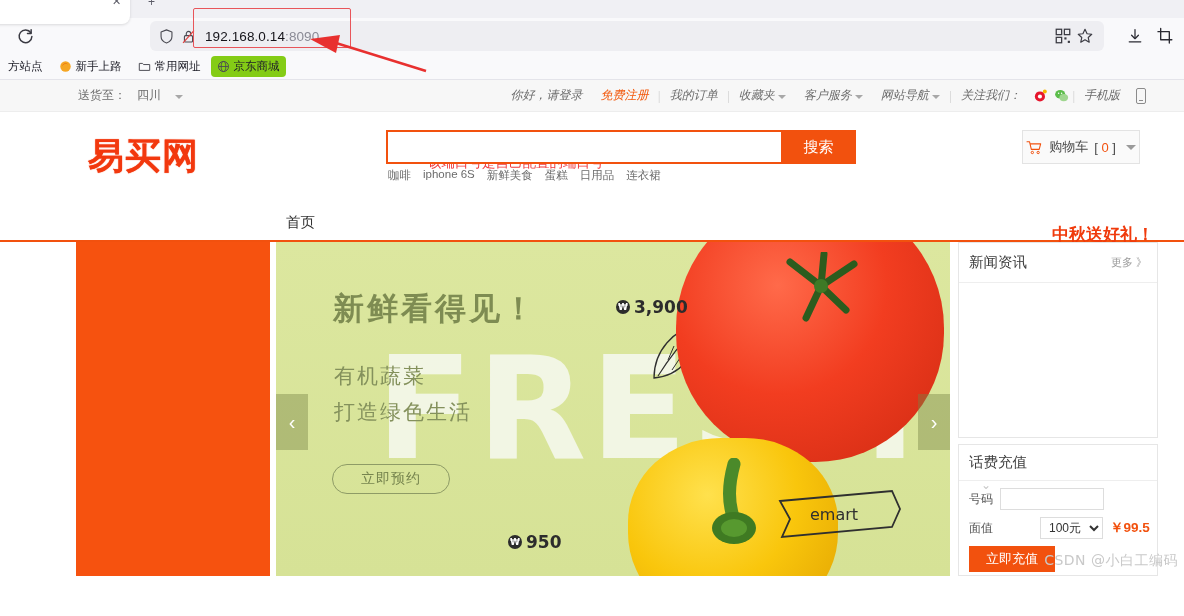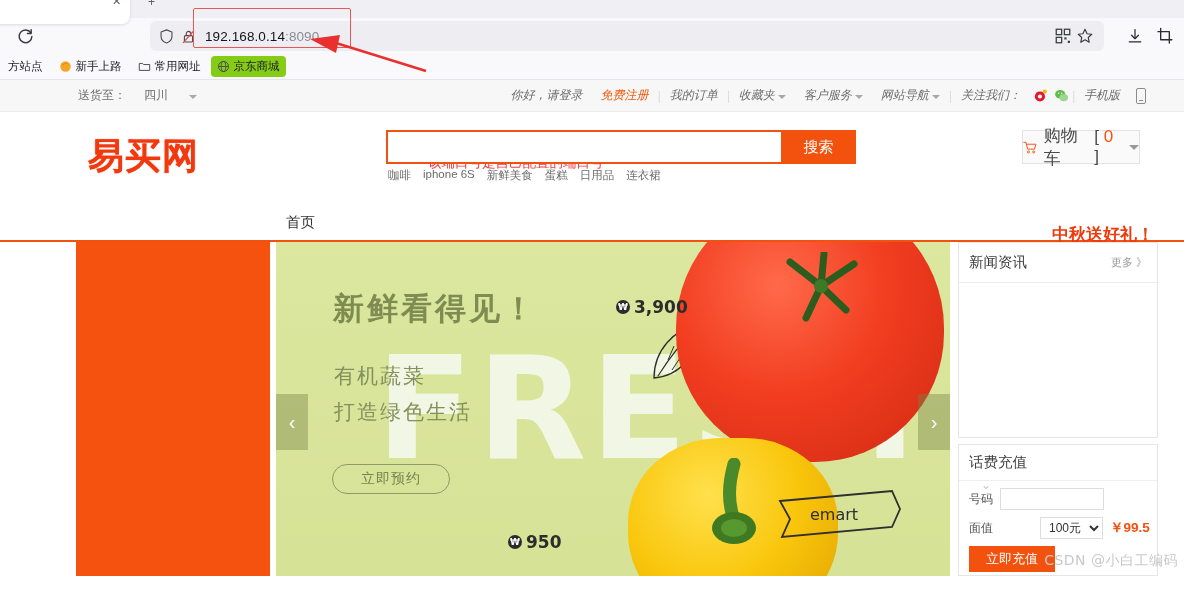--- a/index.html
+++ b/index.html
@@ -103,21 +103,21 @@
   
   .page { position: relative; width: 1184px; background: #fff; }
 
   .topbar {
     height: 32px; background: #f7f7f7;
     border-bottom: 1px solid #ededed;
     display: flex; align-items: center;
     font-size: 12px; color: #6c6c6c;
     padding: 0 12px;
   }
-  .ship-to { margin-left: 66px; display: flex; align-items: center; gap: 18px; }
+  .ship-to { margin-left: 66px; display: flex; align-items: center; gap: 11px; }
   .caret-d {
     display: inline-block; width: 0; height: 0;
     border-left: 4px solid transparent; border-right: 4px solid transparent;
     border-top: 4px solid #a8a8a8; margin-left: 3px; position: relative; top: 1px;
   }
   .topbar-right {
     margin-left: auto; display: flex; align-items: center;
     gap: 0px; padding-right: 26px; font-style: italic;
   }
   .tb-item { padding: 0 9px; white-space: nowrap; display: flex; align-items: center; }
@@ -155,21 +155,21 @@
     font-size: 11.5px; color: #6b6b6b;
     display: flex; gap: 12px;
   }
   .hotwords span { white-space: nowrap; }
 
   .cart {
     position: absolute; right: 44px; top: 18px;
     width: 118px; height: 34px;
     border: 1px solid #e3e3e3; background: #fafafa;
     display: flex; align-items: center; justify-content: center;
-    gap: 6px; font-size: 17px; color: #4a4a4a;
+    gap: 6px; font-size: 13px; color: #4a4a4a;
   }
   .cart-ico { width: 17px; height: 15px; color: #f2510e; }
   .cart-num { color: #f2510e; }
   .cart-caret {
     width: 0; height: 0; margin-left: 4px;
     border-left: 5px solid transparent; border-right: 5px solid transparent;
     border-top: 5px solid #9a9a9a;
   }
 
   .navrow {

